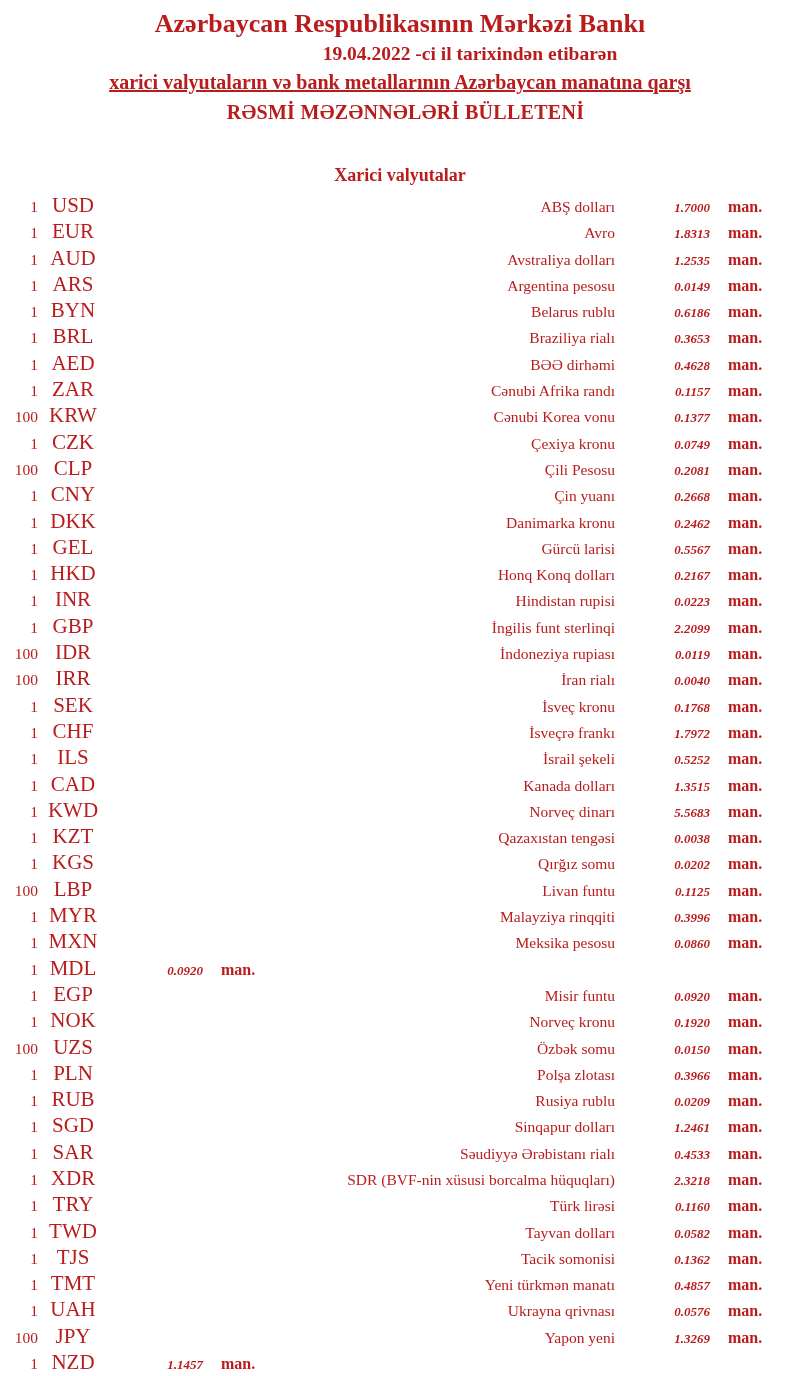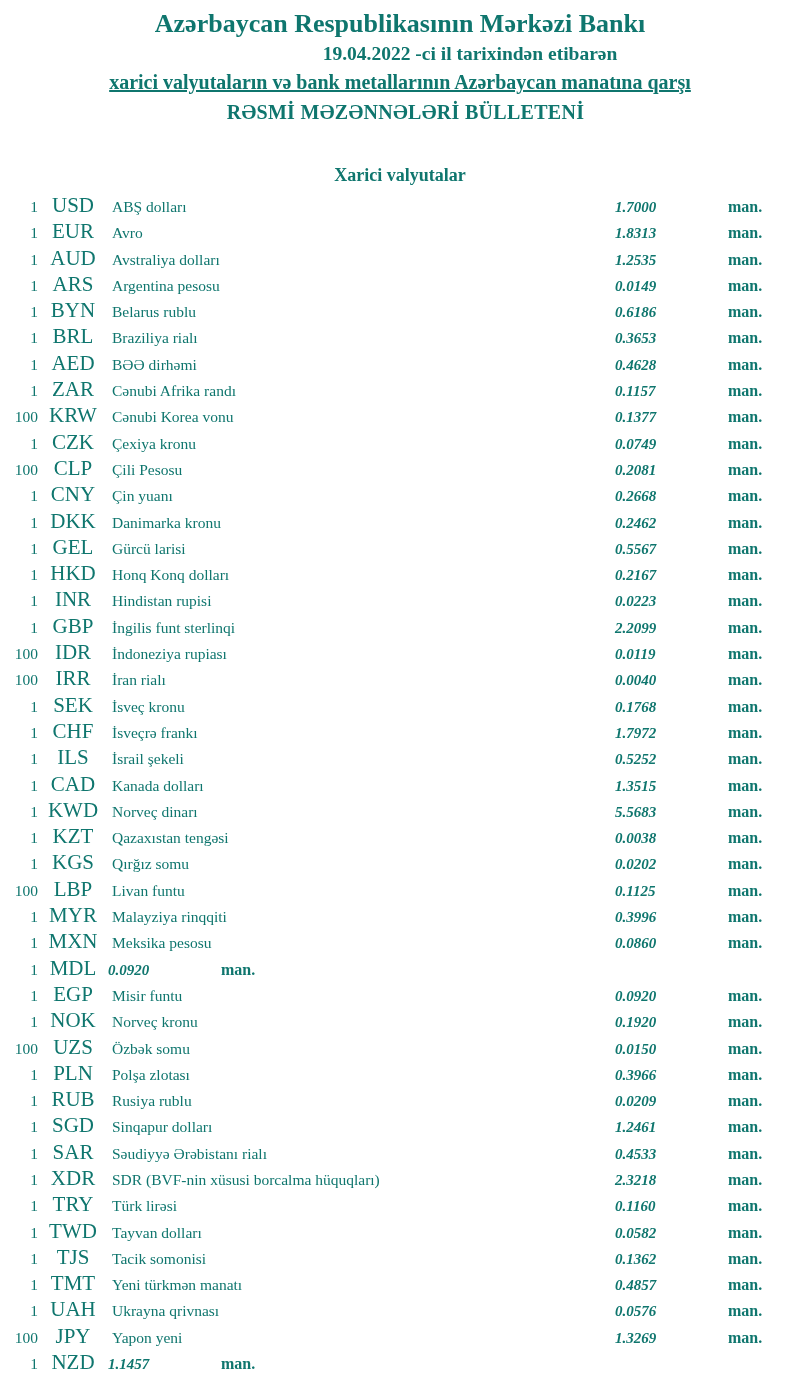--- a/index.html
+++ b/index.html
@@ -1,21 +1,21 @@
 <!DOCTYPE html>
 <html><head>
 <meta charset="utf-8">
 <style>
   html, body { margin: 0; padding: 0; background: #ffffff; }
   .page {
     width: 800px;
     height: 1376px;
     overflow: hidden;
     background: #ffffff;
-    color: #0f766e;
+    color: #b91c1c;
     font-family: "Liberation Serif", "DejaVu Serif", serif;
     box-sizing: border-box;
   }
   .hdr { text-align: center; }
   .title {
     padding-top: 8px;
     font-size: 26px;
     font-weight: bold;
     line-height: 32px;
   }
@@ -50,24 +50,25 @@
   .row {
     display: flex;
     align-items: baseline;
     height: 26.3px;
     padding-right: 30px;
     box-sizing: border-box;
   }
   .row > span { line-height: 26.3px; white-space: nowrap; }
   .qty  { width: 38px;  text-align: right;  font-size: 15.5px; }
   .code { width: 70px;  text-align: center; font-size: 21px; }
-  .name { flex: 1; padding-left: 4px; font-size: 15.5px; overflow: hidden; }
+  .name { flex: 1; padding-left: 4px; font-size: 15.5px; overflow: hidden; text-align: right; }
   .rate {
     width: 95px;
-    font-size: 15px;
+    text-align: right;
+    font-size: 13px;
     font-weight: bold;
     font-style: italic;
   }
   .unit { width: 42px; margin-left: 18px; font-size: 16px; font-weight: bold; }
 </style>
 </head>
 <body>
 
 <div class="page">
 

